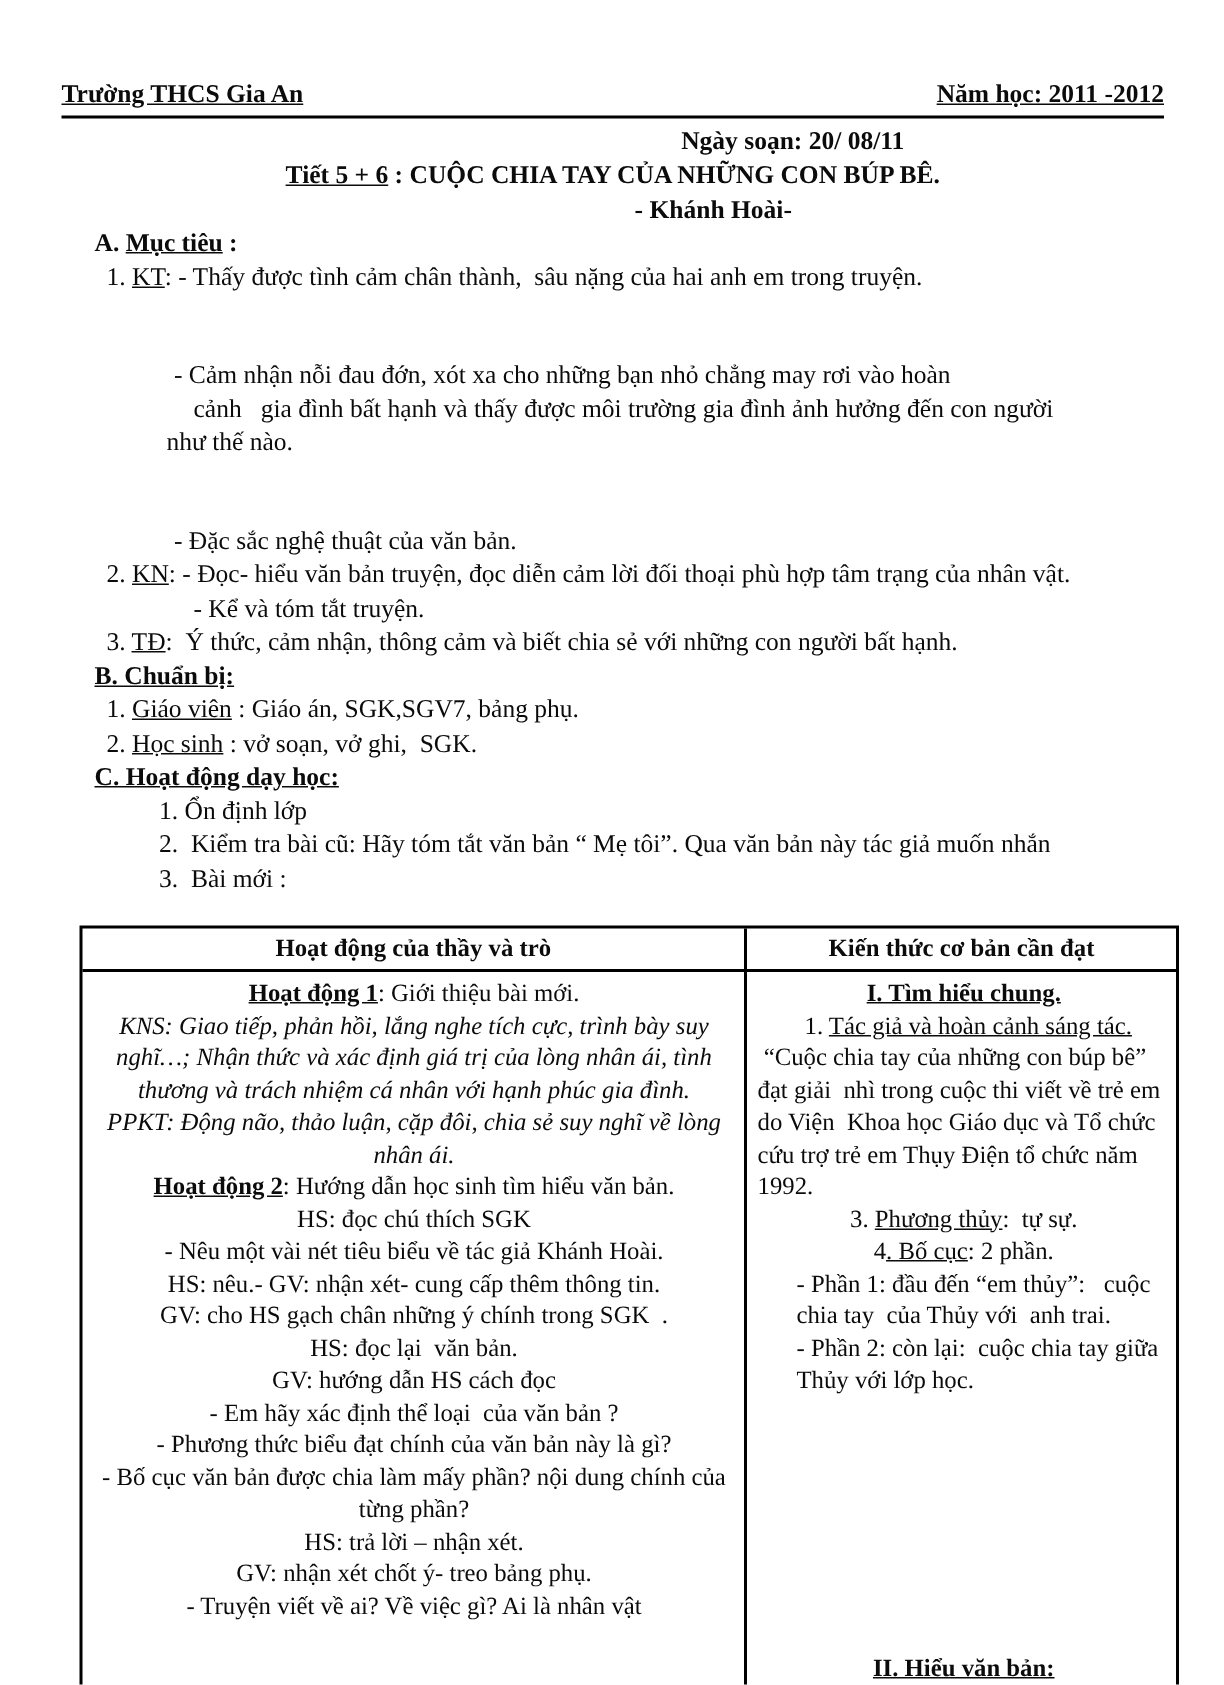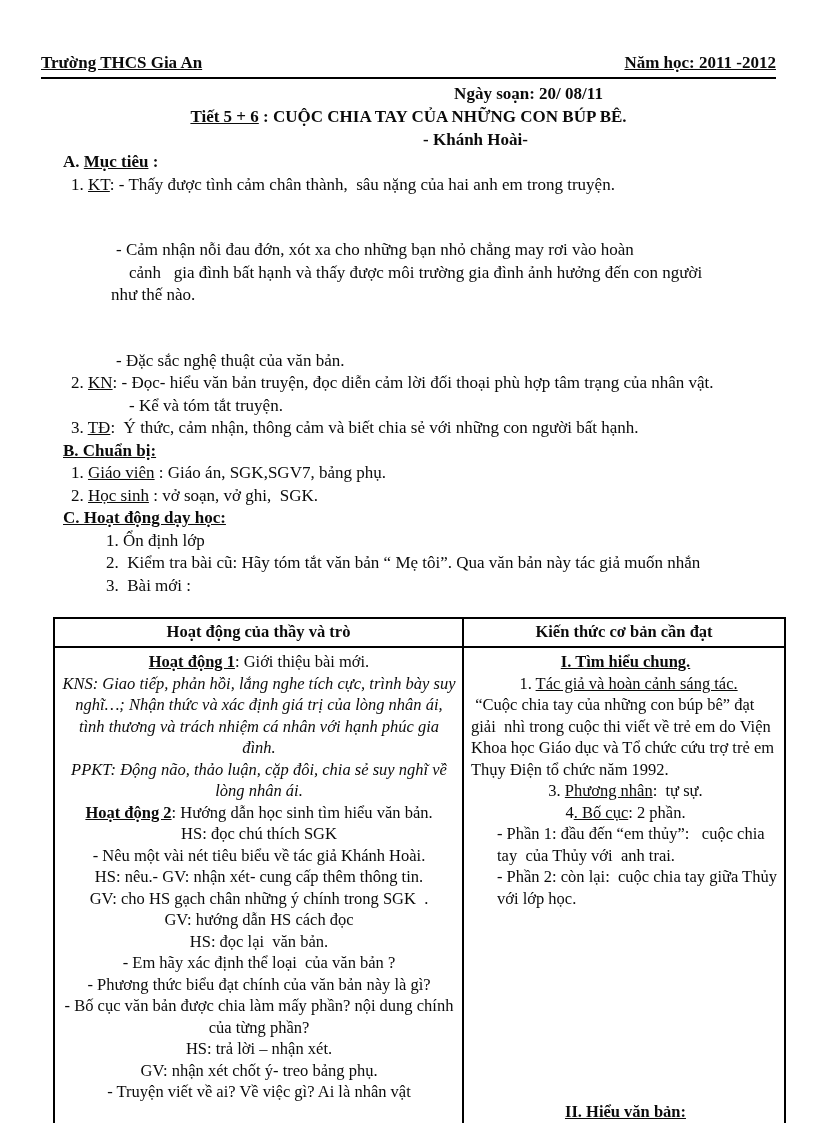--- a/index.html
+++ b/index.html
@@ -44,21 +44,21 @@
   .tbl {
     margin-left: 12px; margin-top: 20px;
     width: 733px;
     border: 2px solid #000;
     font-size: 16.5px;
   }
   .tbl .ln { line-height: 21.5px; }
   .tbl-head { display: flex; border-bottom: 2px solid #000; font-weight: bold; text-align: center; }
   .tbl-head .cell { padding: 2px 4px 3px 4px; line-height: 22px; }
   .tbl-body { display: flex; align-items: stretch; min-height: 478px; }
-  .col-l { width: 409px; border-right: 2px solid #000; text-align: center; }
+  .col-l { width: 443px; border-right: 2px solid #000; text-align: center; }
   .col-r { flex: 1; display: flex; flex-direction: column; }
   .cell-pad { padding: 3px 6px 4px 7px; }
   .col-r.cell-pad { padding-right: 4px; align-items: center; }
   .ind26 { margin-left: 26px; }
   .ind6 { margin-left: 6px; }
   .push-bottom { margin-top: auto; }
 
   
   .footer {
     position: relative;
@@ -113,35 +113,35 @@
 
       <div class="col-l cell-pad">
         <div class="ln"><span class="b u">Hoạt động 1</span><span>: Giới thiệu bài mới.</span></div>
         <div class="ln i"><span>KNS: Giao tiếp, phản hồi, lắng nghe tích cực, trình bày suy nghĩ…; Nhận thức và xác định giá trị của lòng nhân ái, tình thương và trách nhiệm cá nhân với hạnh phúc gia đình.</span></div>
         <div class="ln i"><span>PPKT: Động não, thảo luận, cặp đôi, chia sẻ suy nghĩ về lòng nhân ái.</span></div>
         <div class="ln"><span class="b u">Hoạt động 2</span><span>: Hướng dẫn học sinh tìm hiểu văn bản.</span></div>
         <div class="ln"><span>HS: đọc chú thích SGK</span></div>
         <div class="ln"><span>- Nêu một vài nét tiêu biểu về tác giả Khánh Hoài.</span></div>
         <div class="ln"><span>HS: nêu.- GV: nhận xét- cung cấp thêm thông tin.</span></div>
         <div class="ln"><span>GV: cho HS gạch chân những ý chính trong SGK  .</span></div>
+        <div class="ln"><span>HS: đọc lại  văn bản.</span></div>
         <div class="ln"><span>GV: hướng dẫn HS cách đọc</span></div>
-        <div class="ln"><span>HS: đọc lại  văn bản.</span></div>
         <div class="ln"><span>- Em hãy xác định thể loại  của văn bản ?</span></div>
         <div class="ln"><span>- Phương thức biểu đạt chính của văn bản này là gì?</span></div>
         <div class="ln"><span>- Bố cục văn bản được chia làm mấy phần? nội dung chính của từng phần?</span></div>
         <div class="ln"><span>HS: trả lời – nhận xét.</span></div>
         <div class="ln"><span>GV: nhận xét chốt ý- treo bảng phụ.</span></div>
         <div class="ln"><span>- Truyện viết về ai? Về việc gì? Ai là nhân vật</span></div>
       </div>
 
       <div class="col-r cell-pad">
         <div class="ln"><span class="b u">I. Tìm hiểu chung.</span></div>
         <div class="ln ind6"><span>1. </span><span class="u">Tác giả và hoàn cảnh sáng tác.</span></div>
         <div class="ln"><span> “Cuộc chia tay của những con búp bê” đạt giải  nhì trong cuộc thi viết về trẻ em do Viện  Khoa học Giáo dục và Tổ chức cứu trợ trẻ em Thụy Điện tổ chức năm 1992.</span></div>
-        <div class="ln"><span>3. </span><span class="u">Phương nhân</span><span>:  tự sự.</span></div>
+        <div class="ln"><span>3. </span><span class="u">Phương thủy</span><span>:  tự sự.</span></div>
         <div class="ln"><span>4</span><span class="u">. Bố cục</span><span>: 2 phần.</span></div>
         <div class="ln ind26"><span>- Phần 1: đầu đến “em thủy”:   cuộc chia tay  của Thủy với  anh trai.</span></div>
         <div class="ln ind26"><span>- Phần 2: còn lại:  cuộc chia tay giữa Thủy với lớp học.</span></div>
         <div class="ln push-bottom"><span class="b u">II. Hiểu văn bản:</span></div>
       </div>
 
     </div>
   </div>
 
   <div class="footer">

